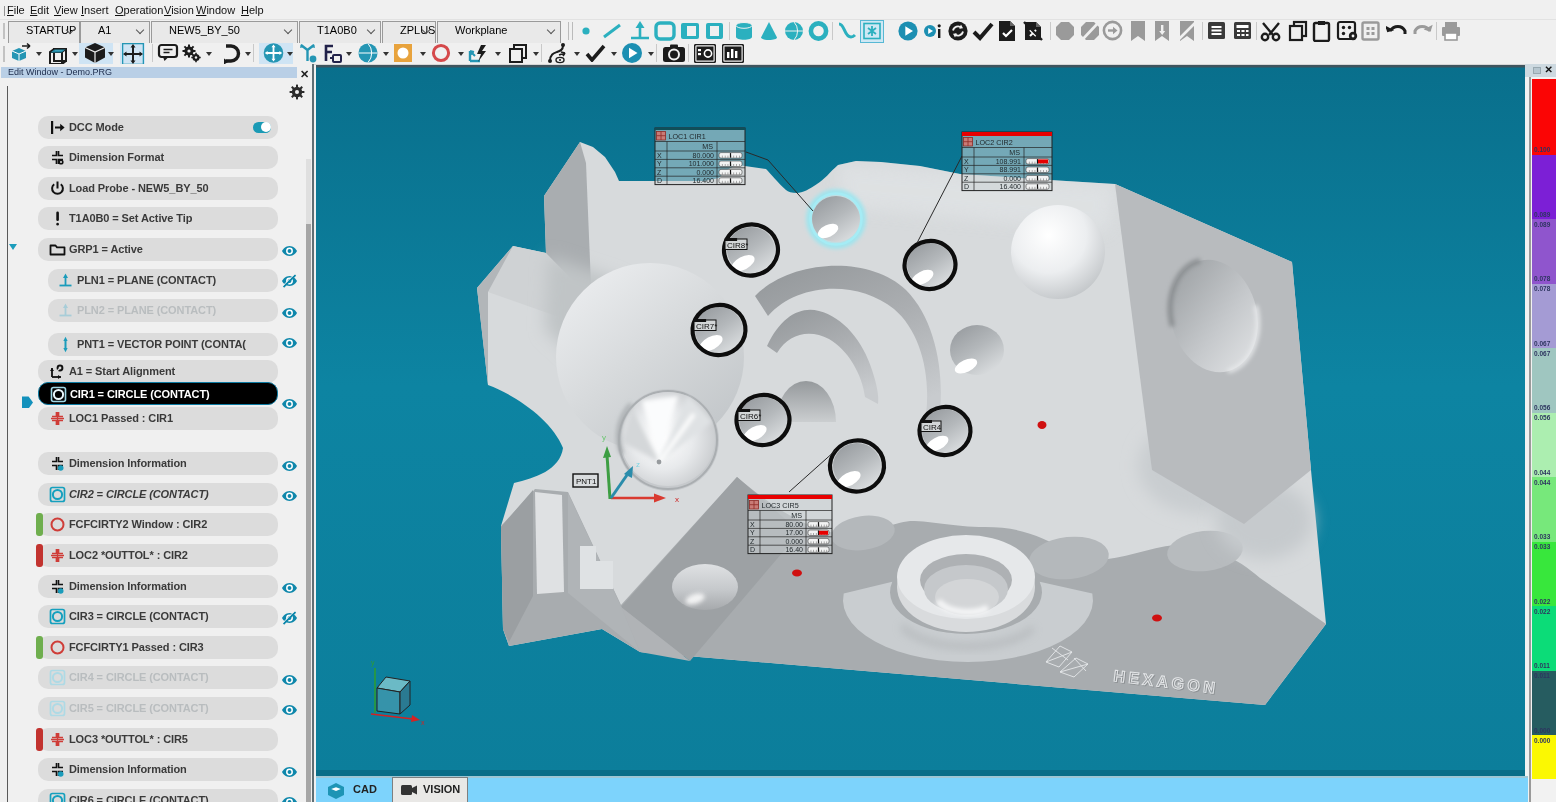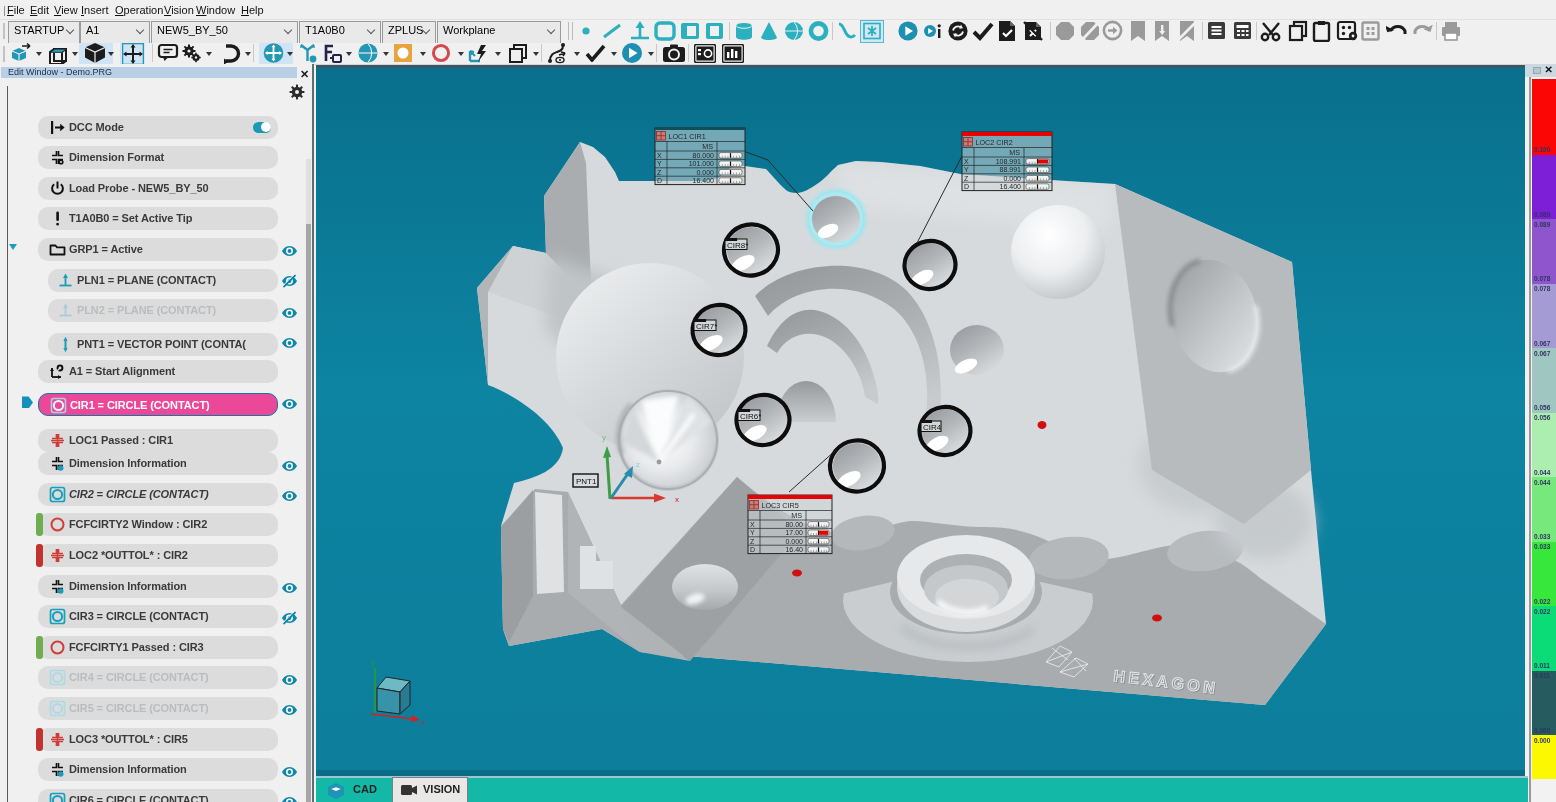--- a/index.html
+++ b/index.html
@@ -1,33 +1,33 @@
 <!DOCTYPE html>
 <html><head><meta charset="utf-8"><style>
 *{margin:0;padding:0;box-sizing:border-box}
 html,body{width:1556px;height:802px;overflow:hidden;font-family:"Liberation Sans",sans-serif;background:#f0f0f0}
 #menubar{position:absolute;left:0;top:0;width:1556px;height:20px;background:#f0f0f0;font-size:11px;color:#111;border-bottom:1px solid #e2e2e2}
 #menubar span{position:absolute;top:4px;white-space:nowrap}
 #tb1{position:absolute;left:0;top:20px;width:1556px;height:23px;background:#f0f0f0}
 #tb2{position:absolute;left:0;top:43px;width:1556px;height:22px;background:#f0f0f0;border-bottom:1px solid #d6d6d6}
-.combo{position:absolute;top:1px;height:27px;background:#e9e9e9;border:1px solid #9a9a9a;font-size:11px;color:#000;padding:2px 0 0 5px}
+.combo{position:absolute;top:1px;height:27px;background:#e9e9e9;border:1px solid #9a9a9a;font-size:11px;color:#000;padding:2px 0 0 17px}
 .combo .chev{position:absolute;right:6px;top:5px;width:6px;height:6px;border-left:1.6px solid #555;border-bottom:1.6px solid #555;transform:rotate(-45deg)}
 .vsep{position:absolute;top:2px;width:1px;height:18px;background:#c9c9c9}
 #leftpanel{position:absolute;left:0;top:64px;width:314px;height:738px;background:#f0f0f0;border-right:2px solid #5f6e74}
 #ptitle{position:absolute;left:1px;top:3px;width:296px;height:11px;background:#b9cfe6;font-size:9px;color:#1b2a4a;padding:0 0 0 7px;line-height:11px}
 .pill{position:absolute;left:38px;width:240px;height:23px;background:#dcdcdc;border-radius:10px;font-size:11px;font-weight:600;letter-spacing:-0.1px;color:#3a3a3a;line-height:23px;white-space:nowrap}
 .pill.ind{left:48px;width:230px}
 .pill .txt{position:absolute;left:31px;top:0}
 .pill.ind .txt{left:29px}
 .picon{position:absolute;left:11px;top:3px;width:17px;height:17px}
 .pill.ind .picon{left:9px}
 .eye{position:absolute;left:281px;width:17px;height:12px}
 #vp{position:absolute;left:316px;top:65px;width:1209px;height:714px}
 #cbar{position:absolute;left:1525px;top:64px;width:31px;height:738px;background:#f2f2f2}
-#tabs{position:absolute;left:316px;top:776px;width:1212px;height:26px;background:#14b8a6}
+#tabs{position:absolute;left:316px;top:776px;width:1212px;height:26px;background:#7dd3fc}
 </style></head><body>
 <div id="menubar">
  <span style="left:3px;color:#888">|</span>
  <span style="left:7px"><u>F</u>ile</span>
  <span style="left:30px"><u>E</u>dit</span>
  <span style="left:54px"><u>V</u>iew</span>
  <span style="left:81px"><u>I</u>nsert</span>
  <span style="left:115px"><u>O</u>peration</span>
  <span style="left:164px"><u>V</u>ision</span>
  <span style="left:196px"><u>W</u>indow</span>
@@ -446,33 +446,33 @@
             <path d="M3 14V5" stroke="#111" stroke-width="1.8" fill="none"></path>
             <path d="M3 14h9" stroke="#111" stroke-width="1.8" fill="none"></path>
             <path d="M3 5l-2 3h4z" fill="#111"></path>
             <path d="M12 14l-3-2v4z" fill="#111"></path>
             <circle cx="11" cy="5" r="3.4" fill="#111"></circle>
             <circle cx="11" cy="5" r="1.4" fill="#dcdcdc"></circle>
             <path d="M8 8l3-3" stroke="#dcdcdc" stroke-width="1.2"></path>
           </svg></span>
         <span class="txt">A1 = Start Alignment</span>
       </div>
- <div class="pill" style="top:329px;background:#ec4899;color:#fff;border:1px solid #0d7ba2;">
+ <div class="pill" style="top:318px;background:#000000;color:#fff;border:1px solid #0d7ba2;">
         <span class="picon"><svg width="17" height="17" viewBox="0 0 17 17">
             <rect x="1.5" y="1.5" width="14" height="14" rx="2" fill="none" stroke="#9fd6e4" stroke-width="1.6"></rect>
             <circle cx="8.5" cy="8.5" r="4.6" fill="none" stroke="#eaf6fa" stroke-width="2"></circle>
           </svg></span>
         <span class="txt">CIR1 = CIRCLE (CONTACT)</span>
       </div>
  <div class="eye" style="top:332.4px"><svg width="17" height="12" viewBox="0 0 17 12">
           <path d="M8.5 1C4.7 1 2 4 1 6c1 2 3.7 5 7.5 5s6.5-3 7.5-5c-1-2-3.7-5-7.5-5z" fill="#0e87ab"></path>
           <circle cx="8.5" cy="6" r="2.7" fill="none" stroke="#fff" stroke-width="1.5"></circle>
         </svg></div>
  <div style="position:absolute;left:22px;top:332.4px;width:11px;height:12px;background:#1391bc;clip-path:polygon(0 0,60% 0,100% 50%,60% 100%,0 100%)"></div>
- <div class="pill" style="top:365px;">
+ <div class="pill" style="top:343px;">
         <span class="picon"><svg width="17" height="17" viewBox="0 0 17 17">
             <g fill="none" stroke="#cf3d38" stroke-width="1.7">
               <path d="M3 6.5h4.5V2"></path>
               <path d="M14 6.5H9.5V2"></path>
               <path d="M3 10.5h4.5V15"></path>
               <path d="M14 10.5H9.5V15"></path>
               <path d="M8.5 2v13M2 8.5h13" stroke-width="1.3"></path>
             </g>
           </svg></span>
         <span class="txt">LOC1 Passed : CIR1</span>

